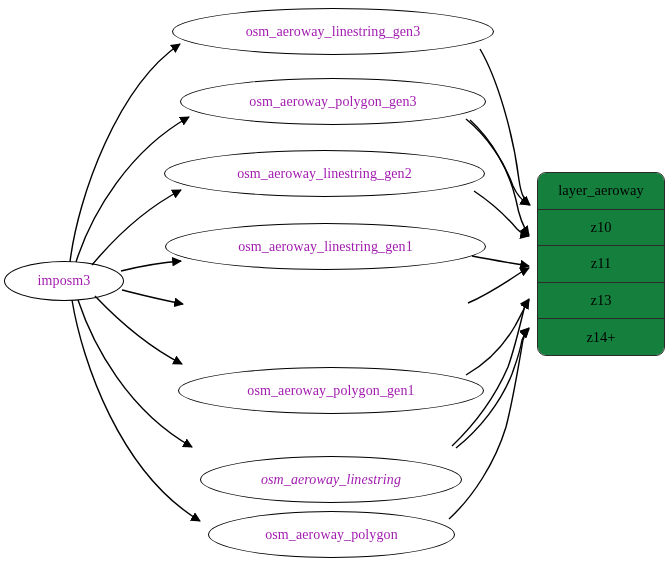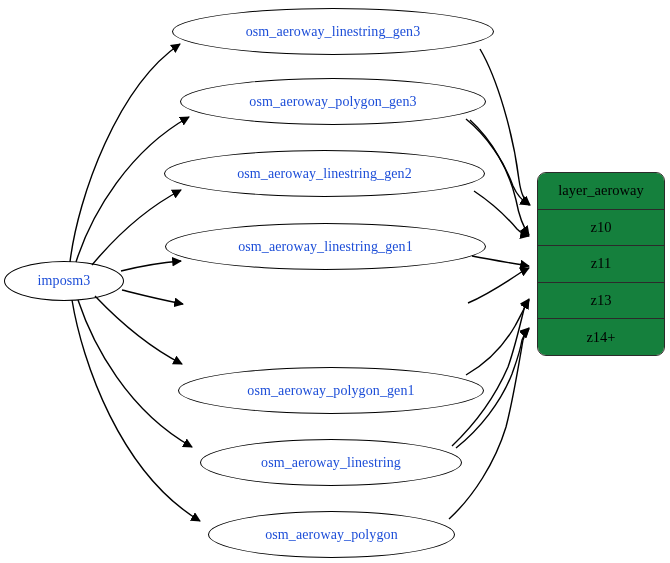--- a/index.html
+++ b/index.html
@@ -24,21 +24,21 @@
   }
   .node-ellipse {
     position: absolute;
     box-sizing: border-box;
     border: 1px solid #000000;
     border-radius: 50%;
     background: transparent;
     display: flex;
     align-items: center;
     justify-content: center;
-    color: #1d4ed8;
+    color: #a21caf;
     white-space: nowrap;
   }
   .node-label {
     font-size: 14px;
     line-height: 1;
     letter-spacing: 0.1px;
   }
   #record-node {
     position: absolute;
     left: 537px;
@@ -126,21 +126,21 @@
 
   <div class="node-ellipse" style="left:165px; top:223px; width:321px; height:47px;">
     <span class="node-label">osm_aeroway_linestring_gen1</span>
   </div>
 
 
   <div class="node-ellipse" style="left:178px; top:367px; width:306px; height:47px;">
     <span class="node-label">osm_aeroway_polygon_gen1</span>
   </div>
 
-  <div class="node-ellipse" style="left:200px; top:439px; width:262px; height:47px;">
+  <div class="node-ellipse" style="left:200px; top:456px; width:262px; height:47px;font-style:italic;">
     <span class="node-label">osm_aeroway_linestring</span>
   </div>
 
   <div class="node-ellipse" style="left:208px; top:511px; width:247px; height:47px;">
     <span class="node-label">osm_aeroway_polygon</span>
   </div>
 
   <div id="record-node">
     <div class="record-row record-header">layer_aeroway</div>
     <div class="record-row">z10</div>

